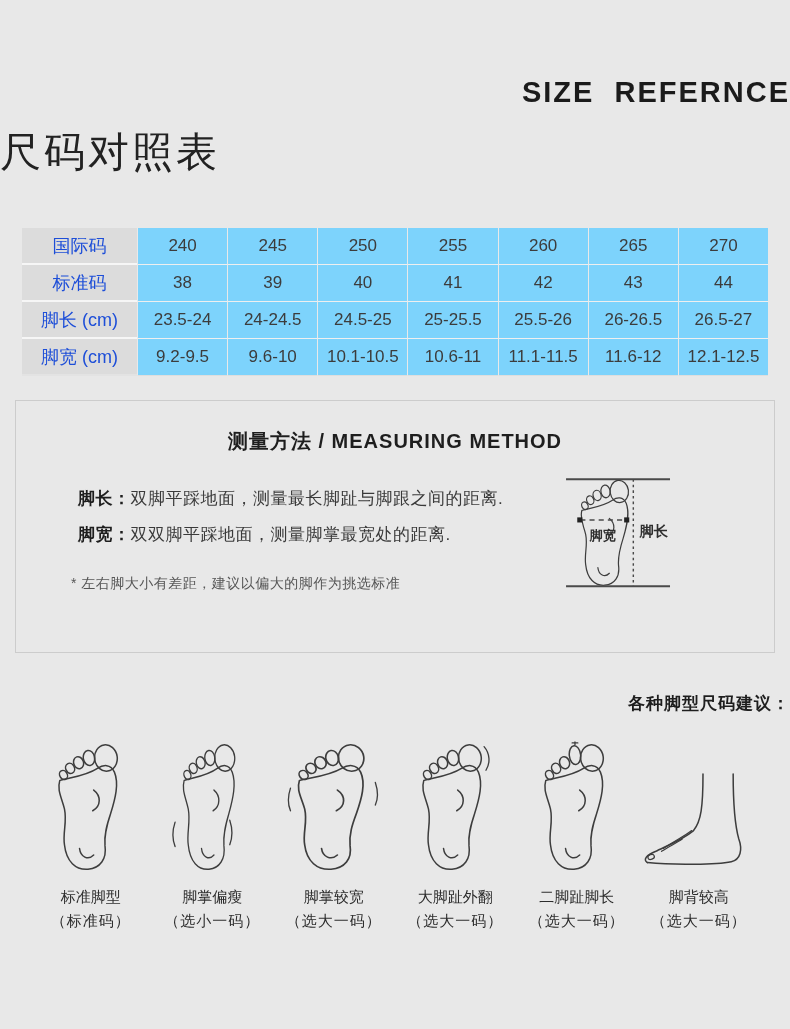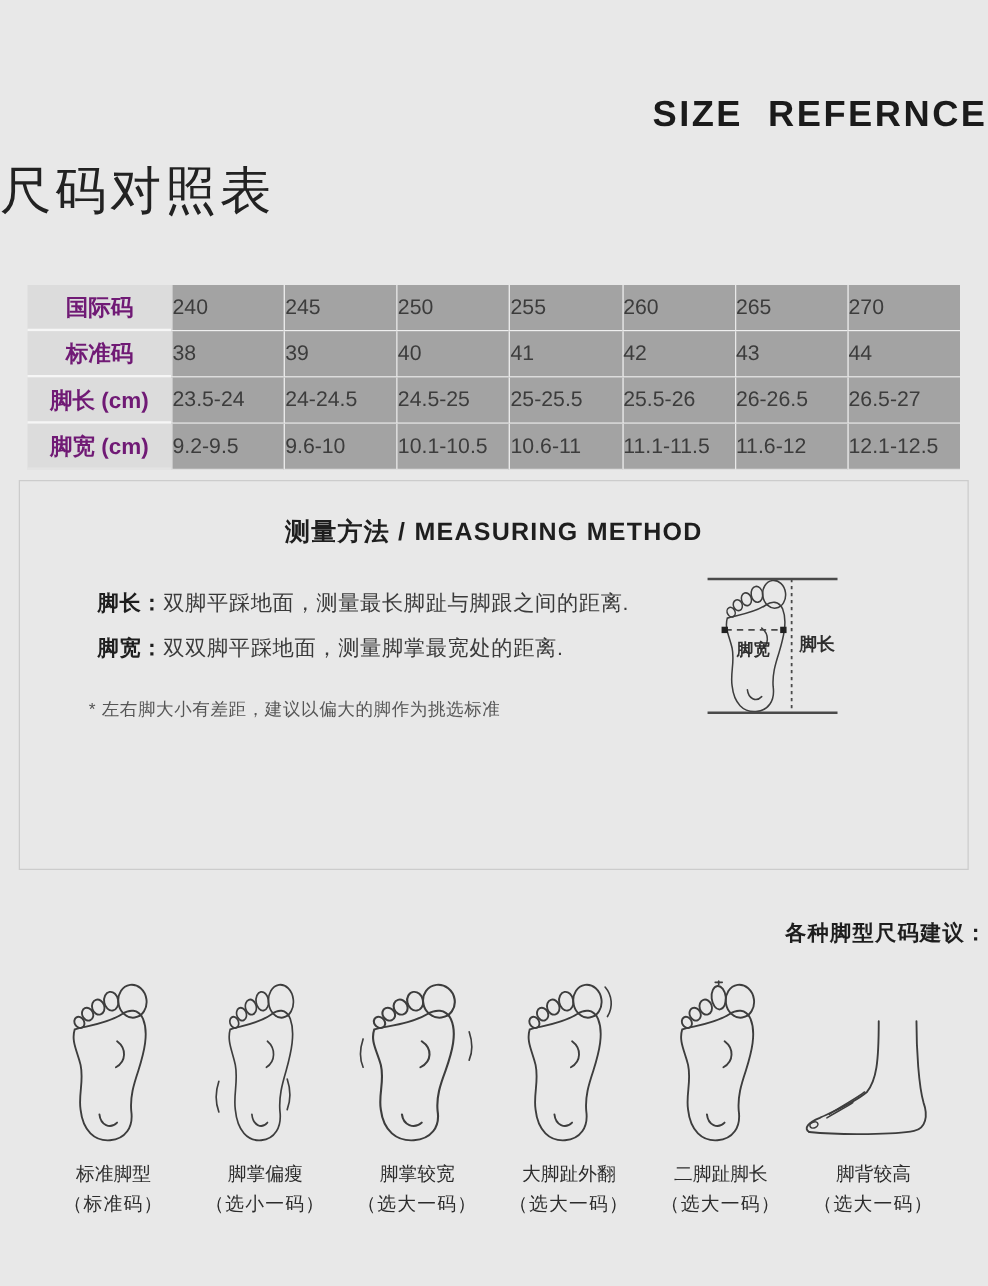--- a/index.html
+++ b/index.html
@@ -36,49 +36,49 @@
     width:746px;
     margin:48px 22px 0;
     border-collapse:separate;
     border-spacing:0;
     table-layout:fixed;
   }
   .size-table th {
     width:115px;
     background:#dcdcdc;
     font-size:18px;
-    font-weight:bold;
-    color:#701a75;
+    font-weight:normal;
+    color:#1d4ed8;
     height:37px;
     border-bottom:2px solid #f6f6f6;
     text-align:center;
   }
   .size-table tr:last-child th { border-bottom:2px solid #e3e3e3; }
   .size-table td {
-    background:#a3a3a3;
+    background:#7dd3fc;
     font-size:17px;
     color:#3c3c3c;
     height:37px;
-    text-align:left;
+    text-align:center;
     border-bottom:1px solid #efefef;
     border-left:1px solid #e9e9e9;
   }
   .size-table tr:last-child td { border-bottom:1px solid #dedede; }
   .table-note {
     margin-top:16px;
     text-align:center;
     font-size:14px;
     color:#5a5a5a;
     letter-spacing:0.5px;
   }
   
   .measure-box {
     position:relative;
-    margin:8px 15px 0;
-    height:312px;
+    margin:24px 15px 0;
+    height:253px;
     border:1px solid #cccccc;
   }
   .measure-title {
     margin-top:27px;
     text-align:center;
     font-size:20px;
     font-weight:bold;
     letter-spacing:1px;
     color:#1e1e1e;
   }

